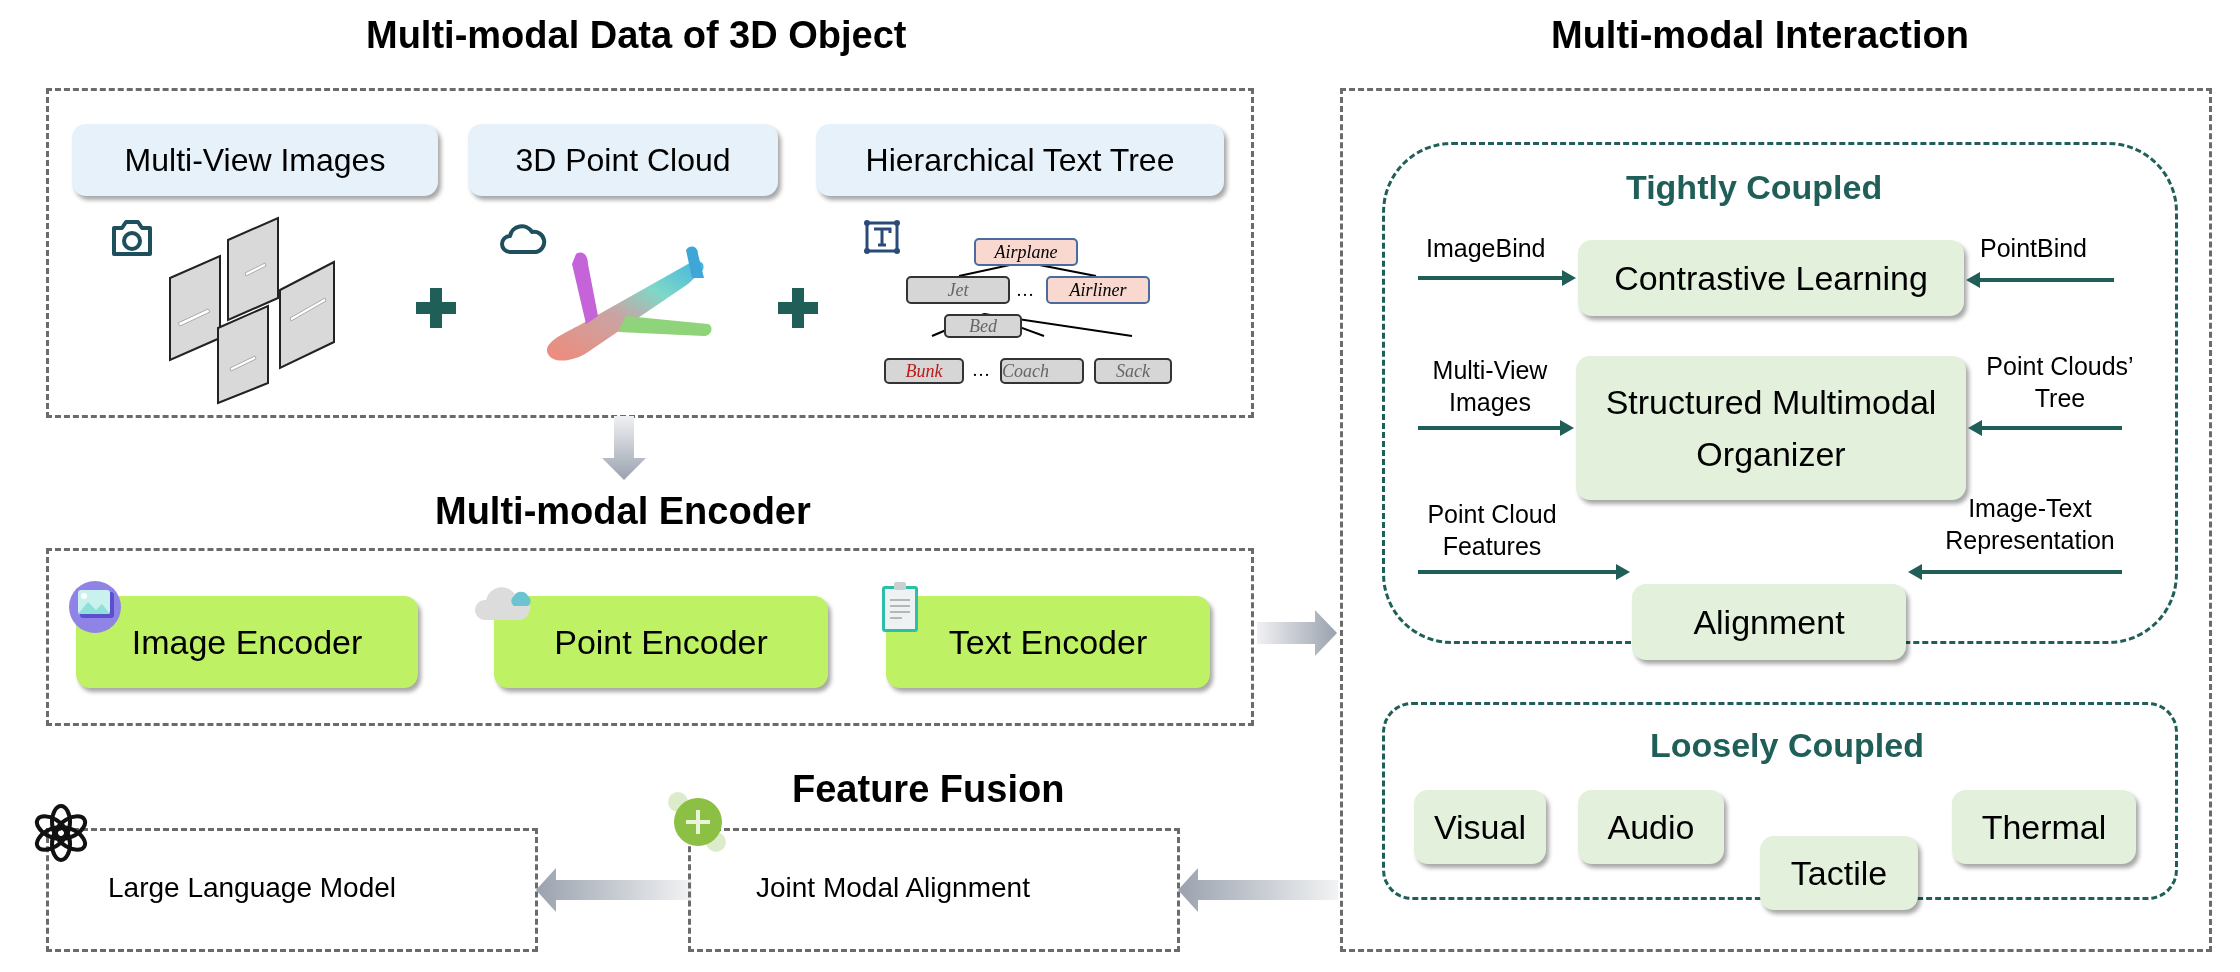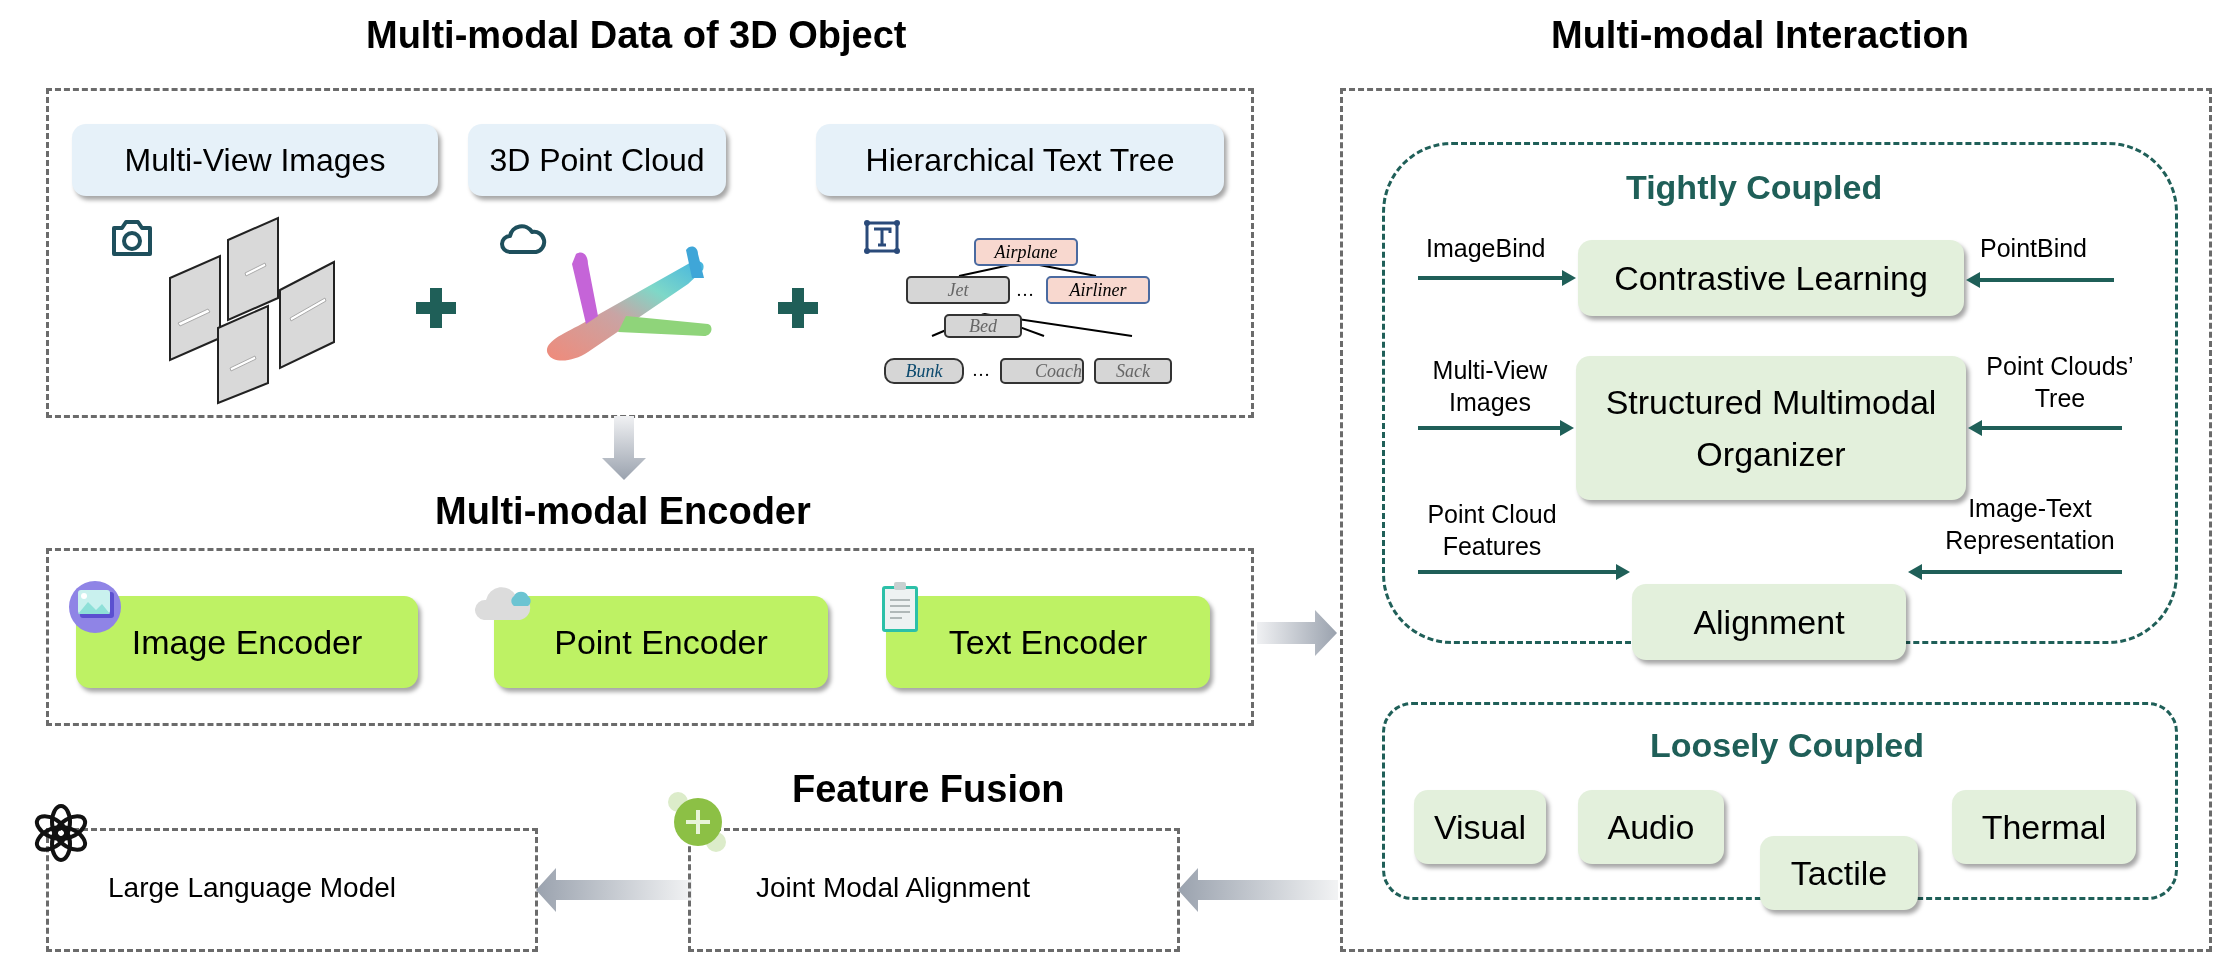--- a/index.html
+++ b/index.html
@@ -25,21 +25,21 @@
 <div class="title" style="left:366px;top:14px;">Multi-modal Data of 3D Object</div>
 <div class="title" style="left:435px;top:490px;">Multi-modal Encoder</div>
 <div class="title" style="left:792px;top:768px;">Feature Fusion</div>
 <div class="title" style="left:1551px;top:14px;">Multi-modal Interaction</div>
 
 <div class="dash" style="left:46px;top:88px;width:1208px;height:330px;"></div>
 
 <div class="pill blue" style="left:72px;top:124px;width:366px;height:72px;">
   <span>Multi-View Images</span>
 </div>
-<div class="pill blue" style="left:468px;top:124px;width:258px;height:72px;">
+<div class="pill blue" style="left:468px;top:124px;width:310px;height:72px;">
   <span>3D Point Cloud</span>
 </div>
 <div class="pill blue" style="left:816px;top:124px;width:408px;height:72px;">
   <span>Hierarchical Text Tree</span>
 </div>
 
 <svg style="left:110px;top:218px;" width="44" height="40" viewBox="0 0 44 40">
   <path d="M4 10 h8 l4 -6 h12 l4 6 h8 v26 h-36 z" fill="none" stroke="#1e4f5c" stroke-width="4" stroke-linejoin="round"></path>
   <circle cx="22" cy="23" r="8" fill="none" stroke="#1e4f5c" stroke-width="4"></circle>
 </svg>
@@ -106,23 +106,23 @@
       <line x1="120" y1="84" x2="116" y2="100"></line>
       <line x1="120" y1="84" x2="180" y2="106"></line>
       <line x1="120" y1="84" x2="268" y2="106"></line>
     </g>
   </svg>
   <div class="abs" style="left:110px;top:8px;width:100px;height:24px;background:#f8d8cf;border:2px solid #4a6aa0;border-radius:5px;text-align:center;line-height:24px;">Airplane</div>
   <div class="abs" style="left:42px;top:46px;width:100px;height:24px;background:#d6d6d6;border:2px solid #333;border-radius:5px;text-align:center;line-height:24px;color:#666;">Jet</div>
   <div class="abs" style="left:152px;top:50px;color:#000;font-style:normal;">…</div>
   <div class="abs" style="left:182px;top:46px;width:100px;height:24px;background:#f8d8cf;border:2px solid #4a6aa0;border-radius:5px;text-align:center;line-height:24px;">Airliner</div>
   <div class="abs" style="left:80px;top:62px;width:74px;height:20px;background:#d6d6d6;border:2px solid #333;border-radius:5px;text-align:center;line-height:20px;color:#666;top:84px;">Bed</div>
-  <div class="abs" style="left:20px;top:128px;width:76px;height:22px;background:#d6d6d6;border:2px solid #333;border-radius:10px;text-align:center;line-height:22px;color:#0c4a6e;">Bunk</div>
+  <div class="abs" style="left:20px;top:128px;width:76px;height:22px;background:#d6d6d6;border:2px solid #333;border-radius:5px;text-align:center;line-height:22px;color:#b91c1c;">Bunk</div>
   <div class="abs" style="left:108px;top:130px;color:#000;font-style:normal;">…</div>
-  <div class="abs" style="left:136px;top:128px;width:80px;height:22px;background:#d6d6d6;border:2px solid #333;border-radius:5px;text-align:right;line-height:22px;color:#666;">Coach</div>
+  <div class="abs" style="left:136px;top:128px;width:80px;height:22px;background:#d6d6d6;border:2px solid #333;border-radius:5px;text-align:left;line-height:22px;color:#666;">Coach</div>
   <div class="abs" style="left:230px;top:128px;width:74px;height:22px;background:#d6d6d6;border:2px solid #333;border-radius:5px;text-align:center;line-height:22px;color:#666;">Sack</div>
 </div>
 
 <svg style="left:602px;top:416px;" width="44" height="64" viewBox="0 0 44 64">
   <defs>
       <linearGradient id="dg" x1="0" y1="0" x2="0" y2="1">
         <stop offset="0" stop-color="#f0f1f3"></stop>
         <stop offset="1" stop-color="#9aa2ae"></stop>
       </linearGradient>
     </defs>

